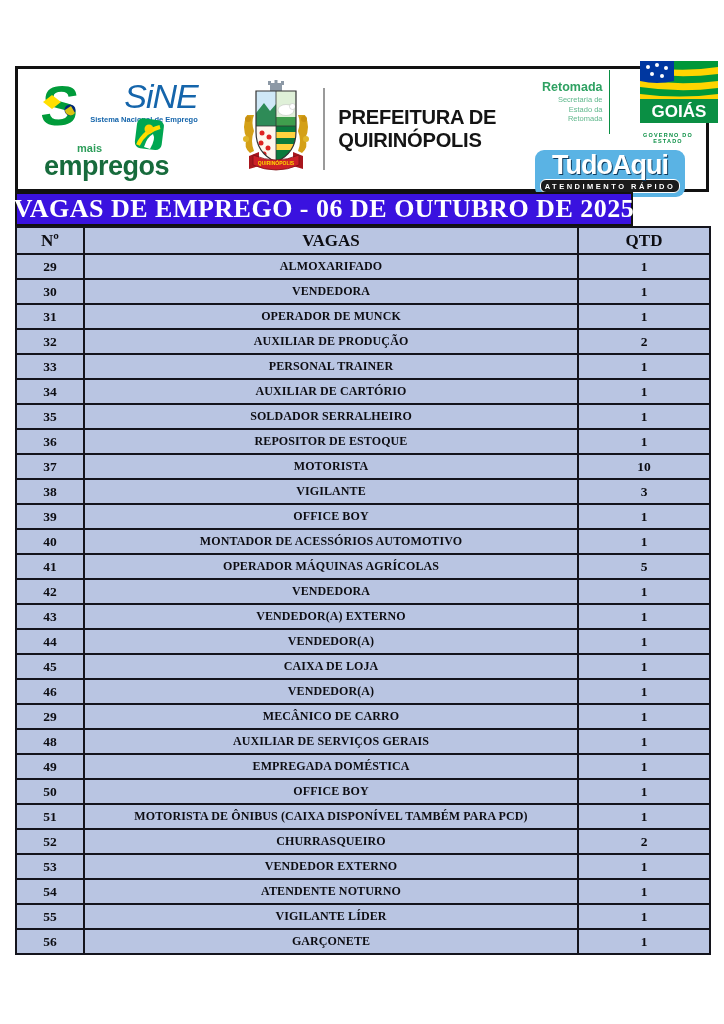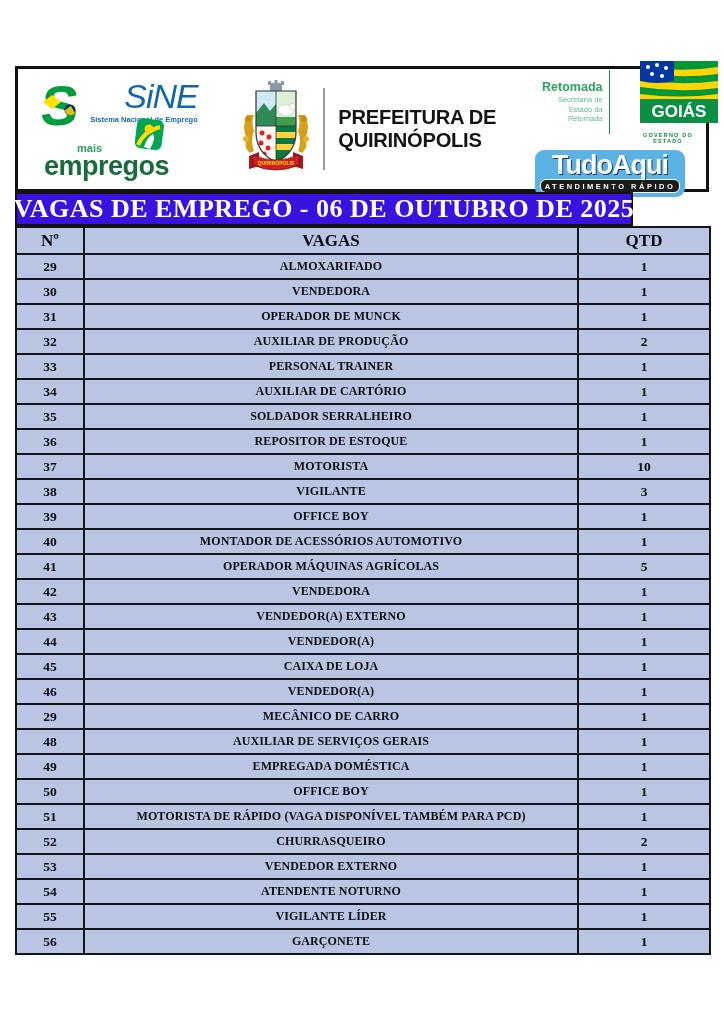--- a/index.html
+++ b/index.html
@@ -346,21 +346,21 @@
       <td class="cell-v">EMPREGADA DOMÉSTICA</td>
       <td class="cell-q">1</td>
     </tr>
         <tr>
       <td class="cell-n">50</td>
       <td class="cell-v">OFFICE BOY</td>
       <td class="cell-q">1</td>
     </tr>
         <tr>
       <td class="cell-n">51</td>
-      <td class="cell-v">MOTORISTA DE RÁPIDO (VAGA DISPONÍVEL TAMBÉM PARA PCD)</td>
+      <td class="cell-v">MOTORISTA DE ÔNIBUS (CAIXA DISPONÍVEL TAMBÉM PARA PCD)</td>
       <td class="cell-q">1</td>
     </tr>
         <tr>
       <td class="cell-n">52</td>
       <td class="cell-v">CHURRASQUEIRO</td>
       <td class="cell-q">2</td>
     </tr>
         <tr>
       <td class="cell-n">53</td>
       <td class="cell-v">VENDEDOR EXTERNO</td>

